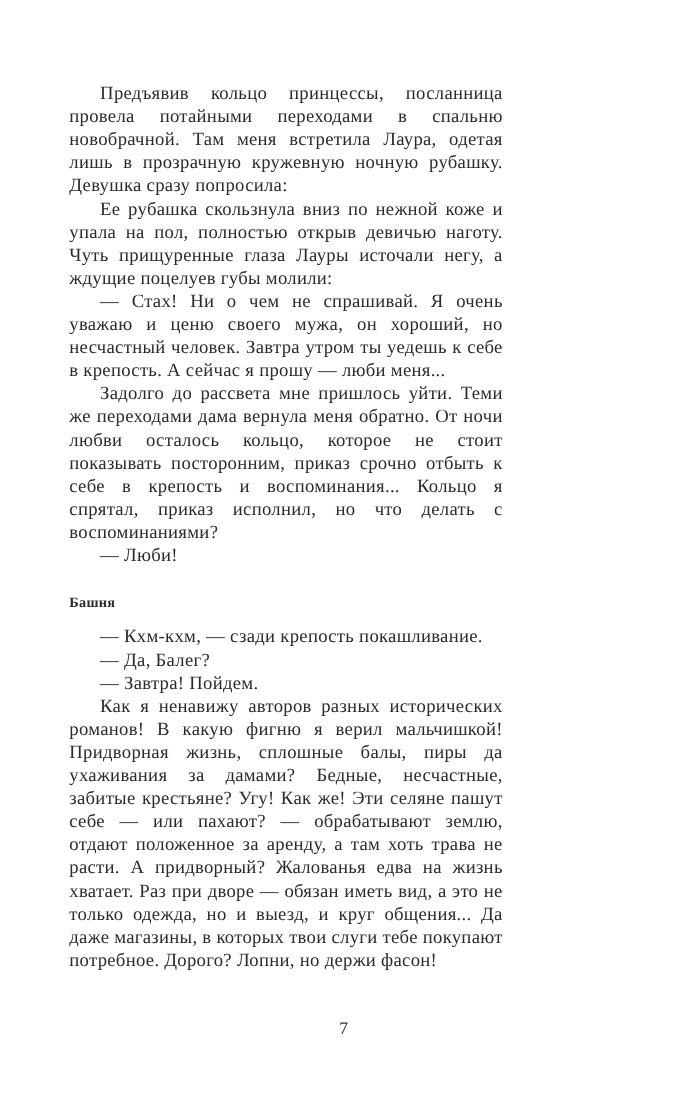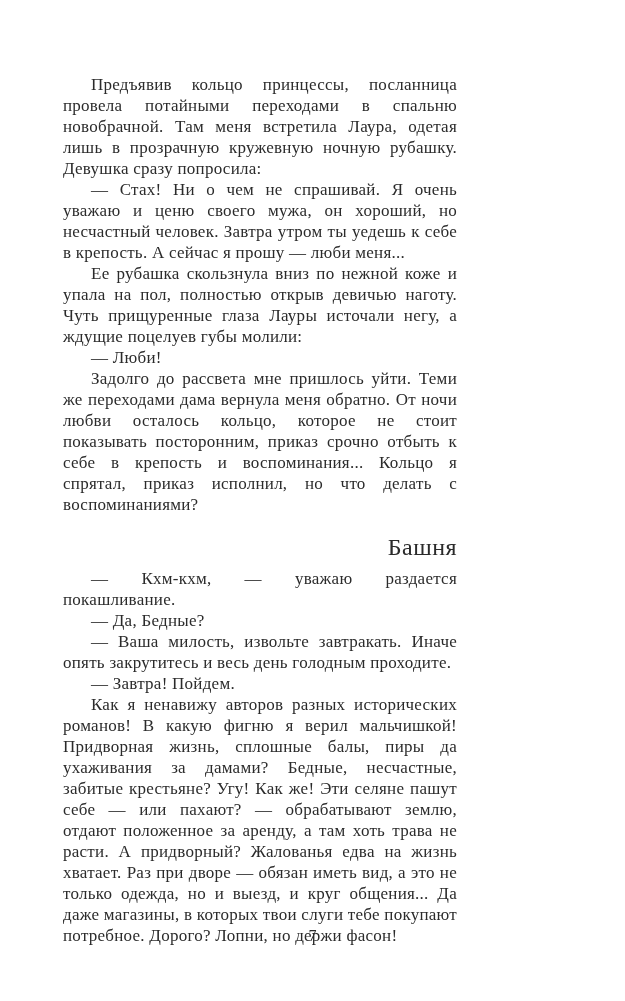--- a/index.html
+++ b/index.html
@@ -27,47 +27,46 @@
     line-height: 21px;
     text-align: justify;
     letter-spacing: 0.015em;
   }
   .para {
     margin: 0;
     text-indent: 28px;
   }
   .chapter-heading {
     margin: 22px 0 10px 0;
-    font-size: 24px;
-    font-weight: normal;
-    text-align: right;
+    font-size: 13px;
+    font-weight: bold;
+    text-align: left;
     text-indent: 0;
     letter-spacing: 0.02em;
   }
   .page-number {
     position: absolute;
     bottom: 56px;
     left: 0;
     width: 625px;
     text-align: center;
     font-size: 16px;
     color: #2b2b2b;
   }
 </style>
 </head>
 <body>
 
 <div class="page">
   <div class="text-block">
     <p class="para">Предъявив кольцо принцессы, посланница провела потайными переходами в спальню новобрачной. Там меня встретила Лаура, одетая лишь в прозрачную кружевную ночную рубашку. Девушка сразу попросила:</p>
+    <p class="para">Ее рубашка скользнула вниз по нежной коже и упала на пол, полностью открыв девичью наготу. Чуть прищуренные глаза Лауры источали негу, а ждущие поцелуев губы молили:</p>
     <p class="para">— Стах! Ни о чем не спрашивай. Я очень уважаю и ценю своего мужа, он хороший, но несчастный человек. Завтра утром ты уедешь к себе в крепость. А сейчас я прошу — люби меня...</p>
-    <p class="para">Ее рубашка скользнула вниз по нежной коже и упала на пол, полностью открыв девичью наготу. Чуть прищуренные глаза Лауры источали негу, а ждущие поцелуев губы молили:</p>
+    <p class="para">Задолго до рассвета мне пришлось уйти. Теми же переходами дама вернула меня обратно. От ночи любви осталось кольцо, которое не стоит показывать посторонним, приказ срочно отбыть к себе в крепость и воспоминания... Кольцо я спрятал, приказ исполнил, но что делать с воспоминаниями?</p>
     <p class="para">— Люби!</p>
-    <p class="para">Задолго до рассвета мне пришлось уйти. Теми же переходами дама вернула меня обратно. От ночи любви осталось кольцо, которое не стоит показывать посторонним, приказ срочно отбыть к себе в крепость и воспоминания... Кольцо я спрятал, приказ исполнил, но что делать с воспоминаниями?</p>
     <h2 class="chapter-heading">Башня</h2>
-    <p class="para">— Кхм-кхм, — уважаю раздается покашливание.</p>
-    <p class="para">— Да, Бедные?</p>
-    <p class="para">— Ваша милость, извольте завтракать. Иначе опять закрутитесь и весь день голодным проходите.</p>
+    <p class="para">— Кхм-кхм, — сзади крепость покашливание.</p>
+    <p class="para">— Да, Балег?</p>
     <p class="para">— Завтра! Пойдем.</p>
     <p class="para">Как я ненавижу авторов разных исторических романов! В какую фигню я верил мальчишкой! Придворная жизнь, сплошные балы, пиры да ухаживания за дамами? Бедные, несчастные, забитые крестьяне? Угу! Как же! Эти селяне пашут себе — или пахают? — обрабатывают землю, отдают положенное за аренду, а там хоть трава не расти. А придворный? Жалованья едва на жизнь хватает. Раз при дворе — обязан иметь вид, а это не только одежда, но и выезд, и круг общения... Да даже магазины, в которых твои слуги тебе покупают потребное. Дорого? Лопни, но держи фасон!</p>
   </div>
   <div class="page-number">7</div>
 </div>
 
 </body></html>

